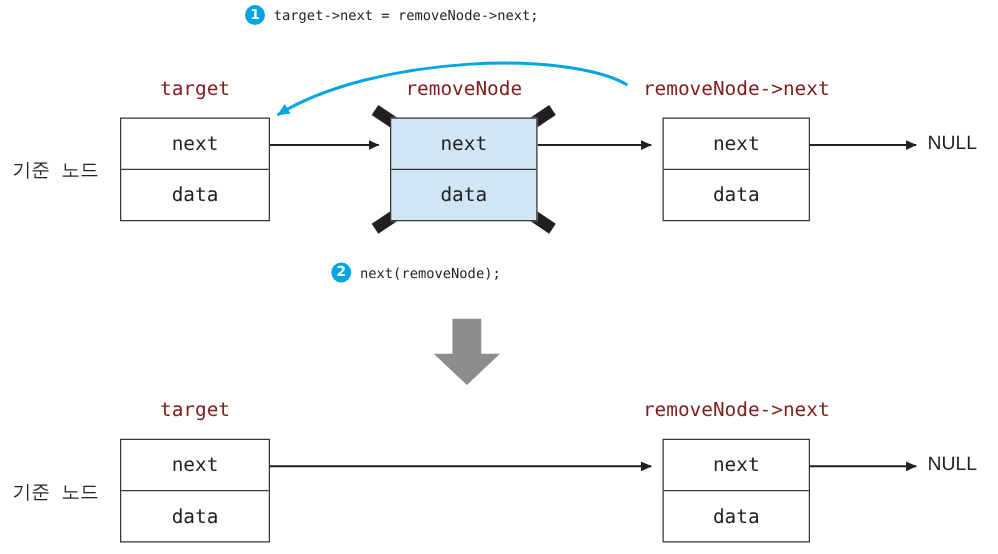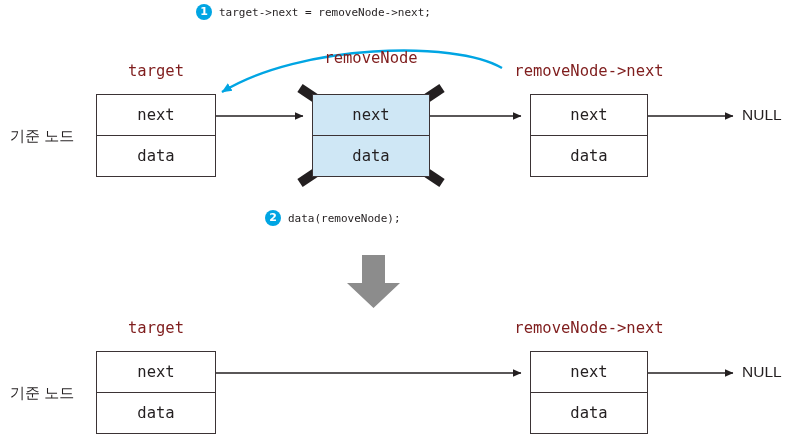--- a/index.html
+++ b/index.html
@@ -54,21 +54,21 @@
     font-family: "DejaVu Sans Mono", monospace;
     font-size: 15.5px;
     color: #7f1d1d;
     white-space: nowrap;
     text-align: center;
   }
 
   
   .side-label {
     position: absolute;
-    font-family: Liberation Sans, sans-serif;
+    font-family: Liberation Mono, monospace;
     font-size: 15px;
     color: #231f20;
     white-space: nowrap;
   }
 
   
   .null-text {
     position: absolute;
     font-family: Liberation Sans, sans-serif;
     font-size: 15.5px;
@@ -149,32 +149,32 @@
   </g>
 </svg>
 
 <div class="step-caption" style="left:196px; top:4px;">
   <span class="step-badge">1</span>
   <span class="step-text">target-&gt;next = removeNode-&gt;next;</span>
 </div>
 
 <div class="step-caption" style="left:265px; top:210px;">
   <span class="step-badge">2</span>
-  <span class="step-text">data(removeNode);</span>
+  <span class="step-text">next(removeNode);</span>
 </div>
 
 <div class="side-label" style="left:10px; top:127px;">기준 노드</div>
 
 <div class="node-label" style="left:96px; top:62px; width:120px;">target</div>
 <div class="node" style="left:96px; top:94px; width:120px; height:83px;">
   <div class="cell top">next</div>
   <div class="cell">data</div>
 </div>
 
-<div class="node-label" style="left:311px; top:49px; width:120px;text-align:center;">removeNode</div>
+<div class="node-label" style="left:311px; top:62px; width:120px;text-align:center;">removeNode</div>
 <div class="node removed" style="left:312px; top:94px; width:118px; height:83px;">
   <div class="cell top">next</div>
   <div class="cell">data</div>
 </div>
 
 <div class="node-label" style="left:499px; top:62px; width:180px;">removeNode-&gt;next</div>
 <div class="node" style="left:530px; top:94px; width:118px; height:83px;">
   <div class="cell top">next</div>
   <div class="cell">data</div>
 </div>

